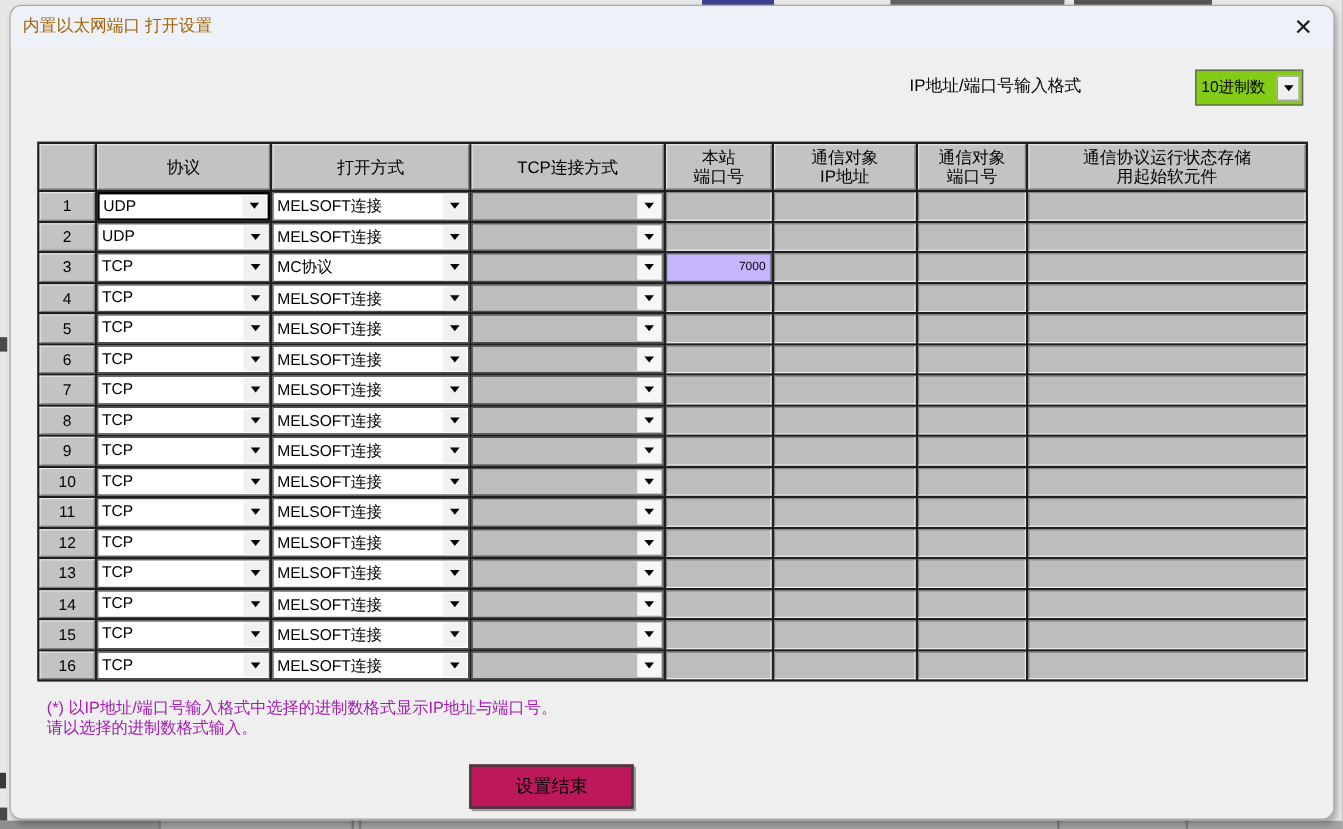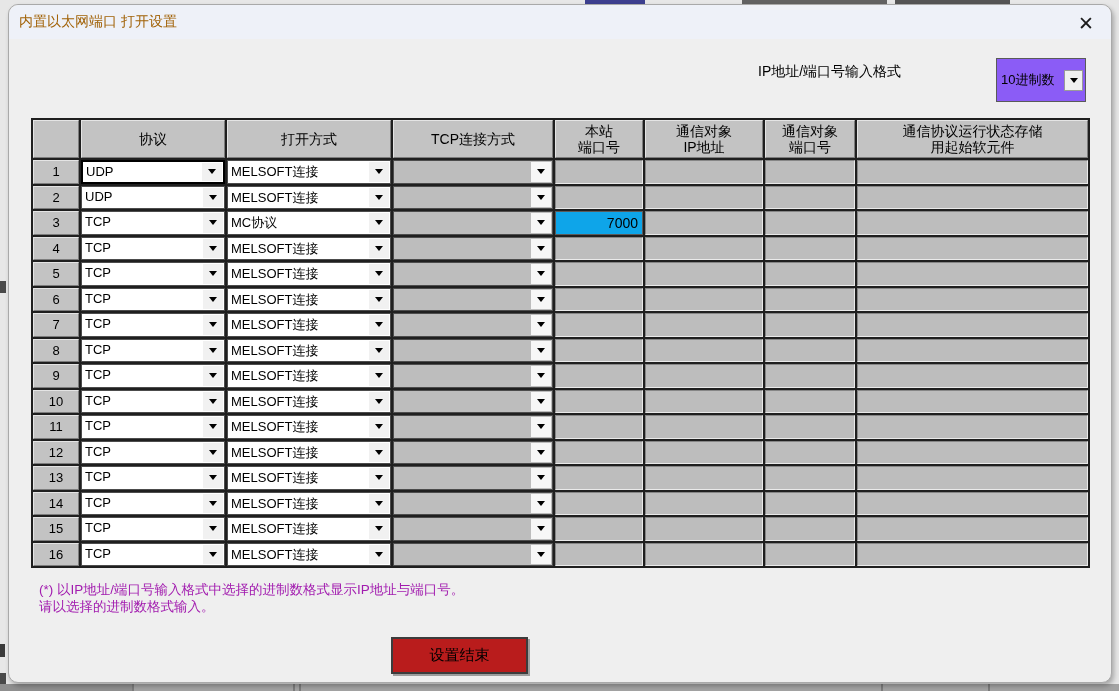--- a/index.html
+++ b/index.html
@@ -18,22 +18,22 @@
             box-shadow:2px 3px 5px rgba(0,0,0,.28); }
   .titlebar { position:absolute; left:0; top:0; width:100%; height:34px;
               background:#eef1f8; border-radius:10px 10px 0 0; }
   .title { position:absolute; left:10px; top:8px; font-size:14px; color:#a16207; }
   .close-btn { position:absolute; right:12px; top:5px; width:26px; height:26px;
                display:flex; align-items:center; justify-content:center;
                font-size:19px; color:#1a1a1a; cursor:default; }
 
   
   .fmt-label { position:absolute; left:749px; top:58px; font-size:14px;text-align:right; }
-  .fmt-combo { position:absolute; left:987px; top:53px; width:90px; height:44px;
-               background:#8b5cf6; border:1px solid #5a5a5a; display:flex; align-items:center; }
+  .fmt-combo { position:absolute; left:987px; top:53px; width:90px; height:30px;
+               background:#84cc16; border:1px solid #5a5a5a; display:flex; align-items:center; }
   .fmt-combo .combo-text { flex:1; font-size:13px; padding-left:4px; }
   .fmt-combo .combo-btn { width:19px; height:21px; margin:2px; background:#f0f0f0;
                border:1px solid #9a9a9a; display:flex; align-items:center; justify-content:center; }
 
   
   #grid { position:absolute; left:22px; top:99px;
           display:grid;
           grid-template-columns:46px 144px 164px 160px 88px 118px 90px 231px;
           grid-template-rows:38px repeat(16, 23.5px);
           gap:2px; padding:2px; background:#1f1f1f;margin-top:14px; }
@@ -45,28 +45,28 @@
   .combo { background:#fff; border:1px solid #4c4c4c; display:flex; align-items:stretch; overflow:hidden; }
   .combo.focused { border:2px solid #000; }
   .combo .combo-text { flex:1; font-size:13px; padding:2px 0 0 3px; white-space:nowrap; overflow:hidden; }
   .combo .combo-btn { width:20px; margin:1px; background:#f1f1f1;
            display:flex; align-items:center; justify-content:center; }
   .combo.disabled { background:#bdbdbd; }
   .combo.disabled .combo-btn { background:#f7f7f7; }
   .arr { width:0; height:0; border-left:4px solid transparent; border-right:4px solid transparent;
          border-top:5px solid #000; }
   .gray-field { background:#bdbdbd; border:1px solid; border-color:#868686 #eaeaea #eaeaea #868686; }
-  .port-cell { background:#0ea5e9; border:1px solid #5a5a5a; font-size:14px;
+  .port-cell { background:#c4b5fd; border:1px solid #5a5a5a; font-size:10px;
          display:flex; align-items:center; justify-content:flex-end; padding-right:4px; }
 
   
   .note { position:absolute; left:30px; top:576px; font-size:13.5px; line-height:17px; color:#a21caf; }
 
   
-  .btn { position:absolute; top:632px; width:137px; height:37px; background:#b91c1c;
+  .btn { position:absolute; top:632px; width:137px; height:37px; background:#be185d;
          display:flex; align-items:center; justify-content:center; font-size:15px;
          box-shadow:2px 2px 0 rgba(90,90,90,.55); }
   .btn-ok { left:382px; border:2px solid #3c3c3c; }
   .btn-cancel { left:537px; border:1px solid #8a8a8a; }
 </style>
 </head>
 <body>
 
 <div class="frag" style="left:585px; top:0; width:60px; height:4px; background:#3d3f8f;"></div>
 <div class="frag" style="left:742px; top:0; width:145px; height:4px; background:#626262;"></div>

